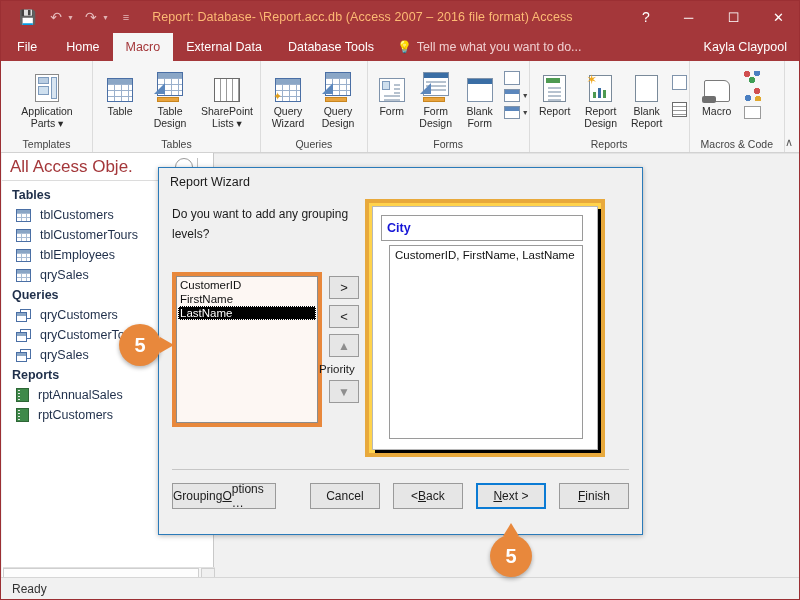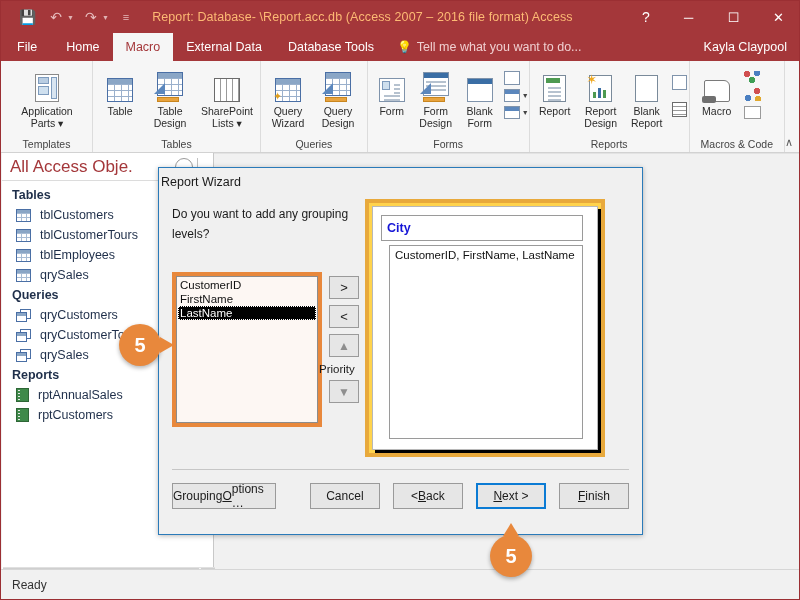--- a/index.html
+++ b/index.html
@@ -182,34 +182,34 @@
     position: absolute; left: 0; top: 0; width: 196px; height: 12px;
     background: #fdfdfd; border: 1px solid #cfcfcf;
   }
   .hscroll .arrow {
     position: absolute; right: 0; top: 0; width: 14px; height: 12px;
     background: #f0f0f0; border: 1px solid #cfcfcf;
   }
 
   
   .statusbar {
-    position: absolute; left: 0; bottom: 0; width: 800px; height: 30px;
+    position: absolute; left: 0; bottom: 0; width: 800px; height: 22px;
     background: #f1f1f1; border-top: 1px solid #d6d6d6;
     display: flex; align-items: center; padding-left: 11px;
     font-size: 12px; color: #333;
   }
 
   
   .dialog {
     position: absolute; left: 157px; top: 166px; width: 485px; height: 368px;
     background: #f0f0f0; border: 1px solid #2a7ab9;
     box-shadow: 0 1px 5px rgba(0,0,0,0.28);
   }
   .dlg-title {
-    height: 27px; display: flex; align-items: center; padding-left: 2px;
+    height: 27px; display: flex; align-items: center; padding-left: 11px;
     font-size: 12.5px; color: #1b1b1b; background: #f0f0f0;
   }
   .dlg-prompt {
     position: absolute; left: 13px; top: 36px; width: 190px;
     font-size: 12px; color: #1b1b1b; line-height: 20px;
   }
   .dlg-listwrap {
     position: absolute; left: 13px; top: 104px; width: 150px; height: 155px;
     border: 4px solid #e8883c;
   }

